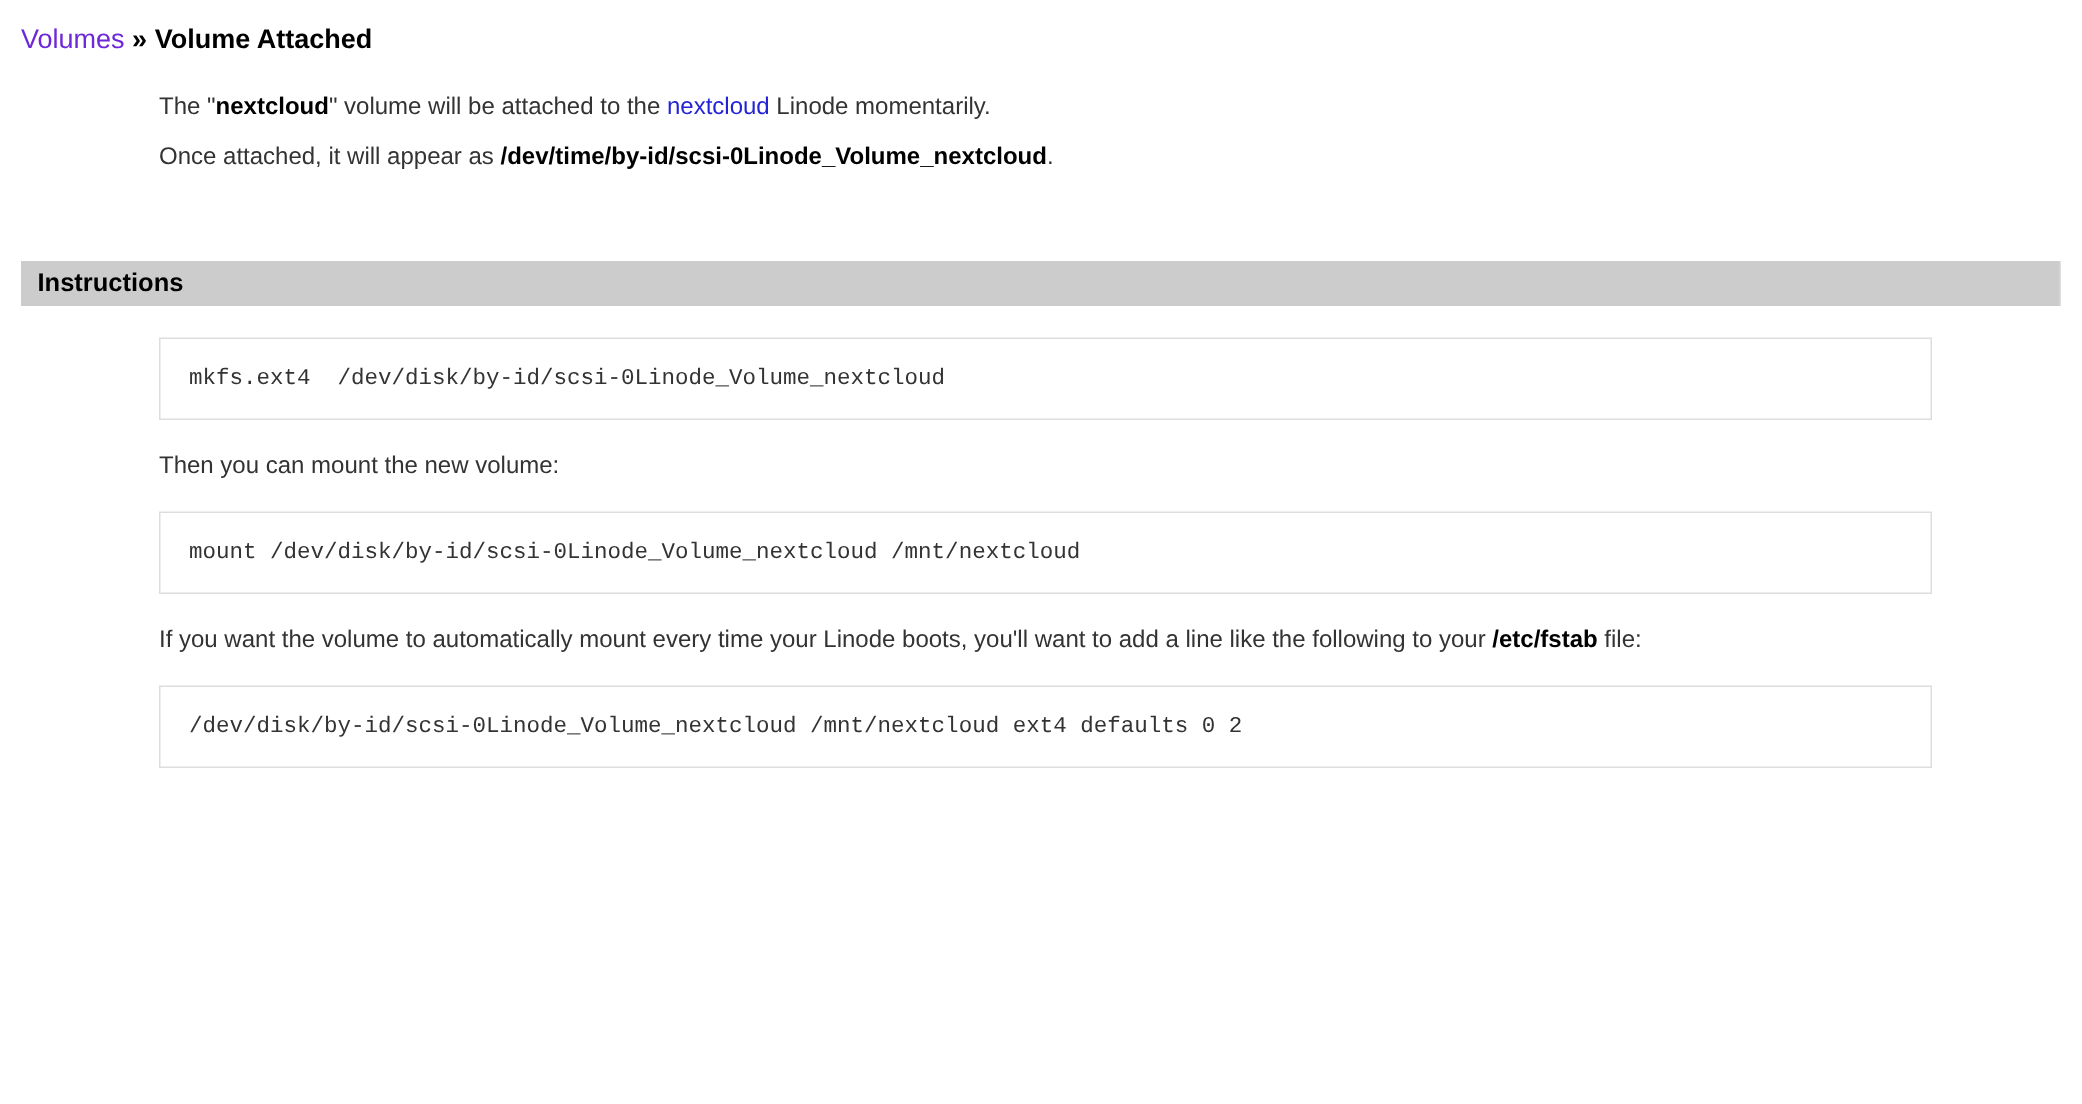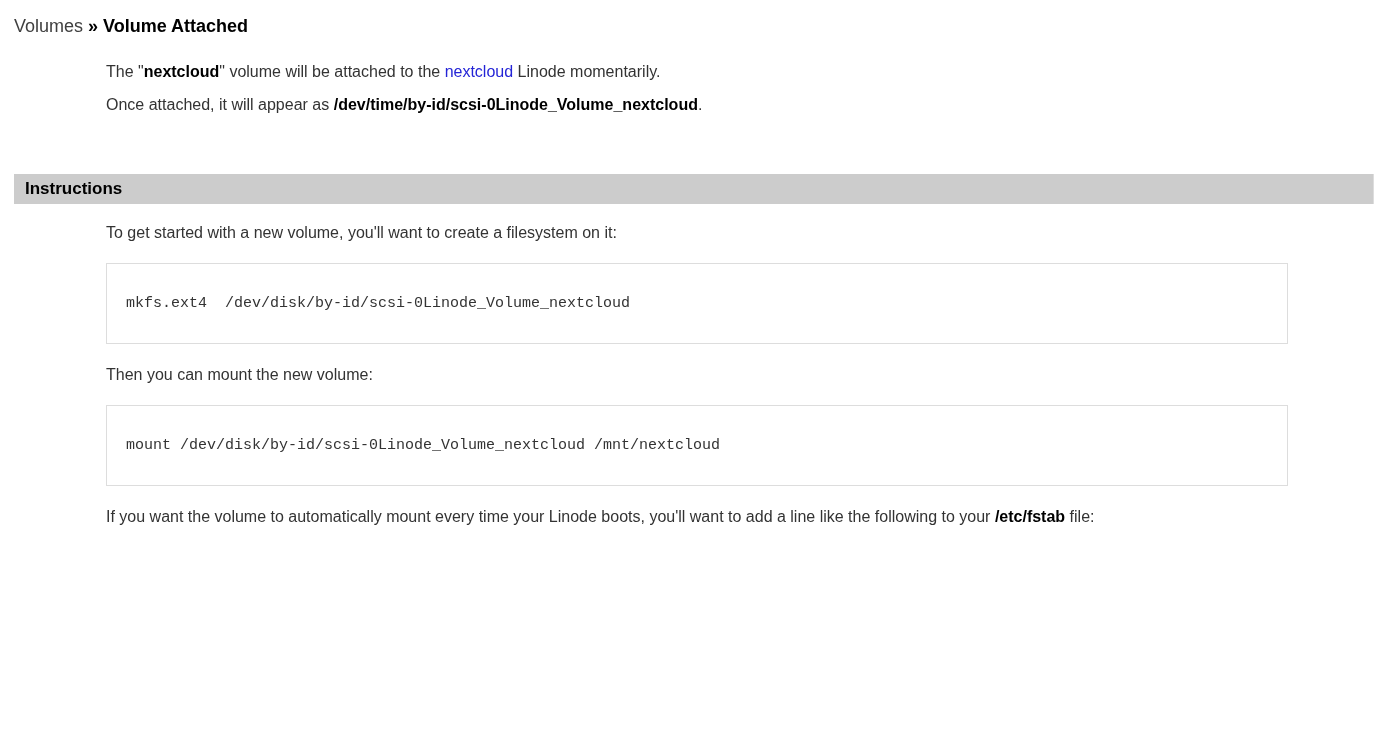--- a/index.html
+++ b/index.html
@@ -15,21 +15,21 @@
     min-height: 736px;
     padding: 16px 14px 20px 14px;
   }
   
   .breadcrumb {
     font-size: 18px;
     line-height: 21px;
     margin: 0 0 25px 0;
   }
   .breadcrumb a {
-    color: #404040;
+    color: #6d28d9;
     text-decoration: none;
     cursor: pointer;
   }
   .breadcrumb .sep,
   .breadcrumb .current {
     font-weight: bold;
     color: #000000;
   }
   
   .section-header {
@@ -64,21 +64,21 @@
     cursor: pointer;
   }
   
   .codebox {
     border: 1px solid #dddddd;
     background: #ffffff;
     font-family: "Liberation Mono", monospace;
     font-size: 15px;
     line-height: 17px;
     color: #333333;
-    padding: 31px 19px;
+    padding: 18px 19px;
     margin: 21px 0;
     white-space: pre;
     overflow: hidden;
   }
 </style>
 </head>
 <body>
 
 <div class="page">
 
@@ -90,25 +90,25 @@
     <div class="section-body">
       <p class="first"><span>The "</span><span class="bold">nextcloud</span><span>" volume will be attached to the </span><a href="#" class="inline-link">nextcloud</a><span> Linode momentarily.</span></p>
       <p class="second"><span>Once attached, it will appear as </span><span class="bold">/dev/time/by-id/scsi-0Linode_Volume_nextcloud</span><span>.</span></p>
     </div>
   </div>
 
   <div class="section instructions">
     <div class="section-header">Instructions</div>
     <div class="section-body">
 
-      <p>To get started with a new volume, you'll want to create a filesystem on it:</p>
       <div class="codebox">mkfs.ext4  /dev/disk/by-id/scsi-0Linode_Volume_nextcloud</div>
 
 
       <p>Then you can mount the new volume:</p>
       <div class="codebox">mount /dev/disk/by-id/scsi-0Linode_Volume_nextcloud /mnt/nextcloud</div>
 
       <p><span>If you want the volume to automatically mount every time your Linode boots, you'll want to add a line like the following to your </span><span class="bold">/etc/fstab</span><span> file:</span></p>
+      <div class="codebox">/dev/disk/by-id/scsi-0Linode_Volume_nextcloud /mnt/nextcloud ext4 defaults 0 2</div>
 
     </div>
   </div>
 
 </div>
 
 </body></html>

